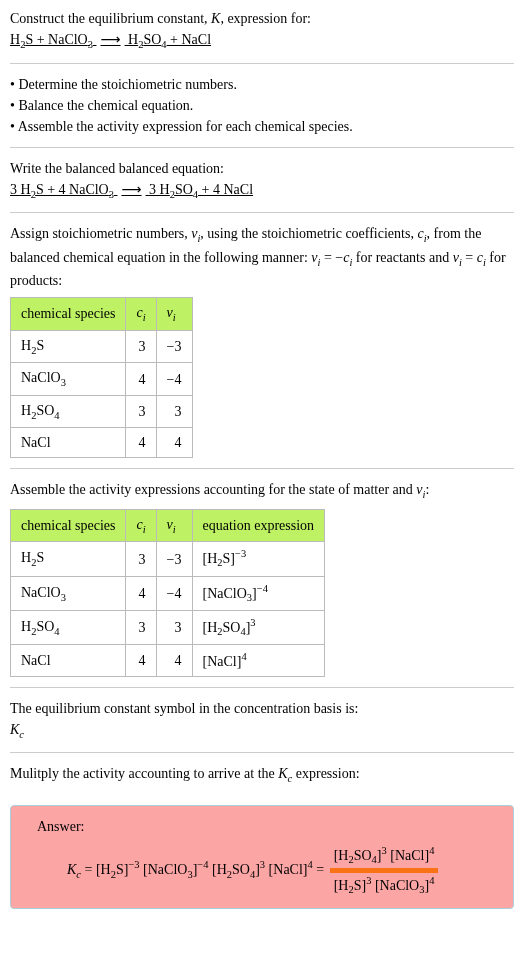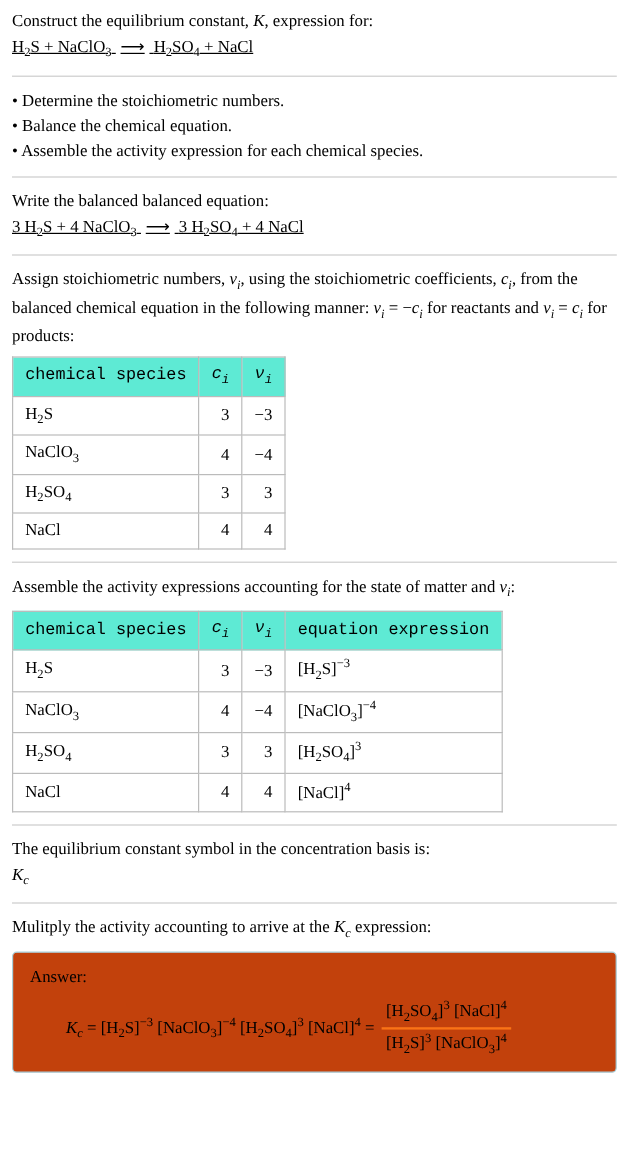--- a/index.html
+++ b/index.html
@@ -46,45 +46,44 @@
       border-collapse: collapse;
       margin-top: 6px;
     }
     th, td {
       border: 1px solid #bbb;
       padding: 4px 10px;
       text-align: left;
       font-weight: normal;
     }
     th {
-      background: #5eead4;
-      font-family: Liberation Mono, monospace;
+      background: #bef264;
     }
     .num {
       text-align: right;
     }
     .answer-box {
-      background: #c2410c;
+      background: #fca5a5;
       border: 1px solid #a8d0db;
       border-radius: 4px;
-      padding: 10px 14px;
-      margin-top: 6px;
+      padding: 10px 26px;
+      margin-top: 18px;
     }
     .answer-label {
       margin-bottom: 6px;
     }
     .frac {
       display: inline-block;
       vertical-align: middle;
       text-align: center;
       margin: 0 2px;
     }
     .frac .num-top {
       display: block;
-      border-bottom: 2px solid #f97316;
+      border-bottom: 5px solid #f97316;
       padding: 0 4px;
     }
     .frac .den {
       display: block;
       padding: 0 4px;
     }
     .indent {
       padding-left: 30px;
     }
   </style>

